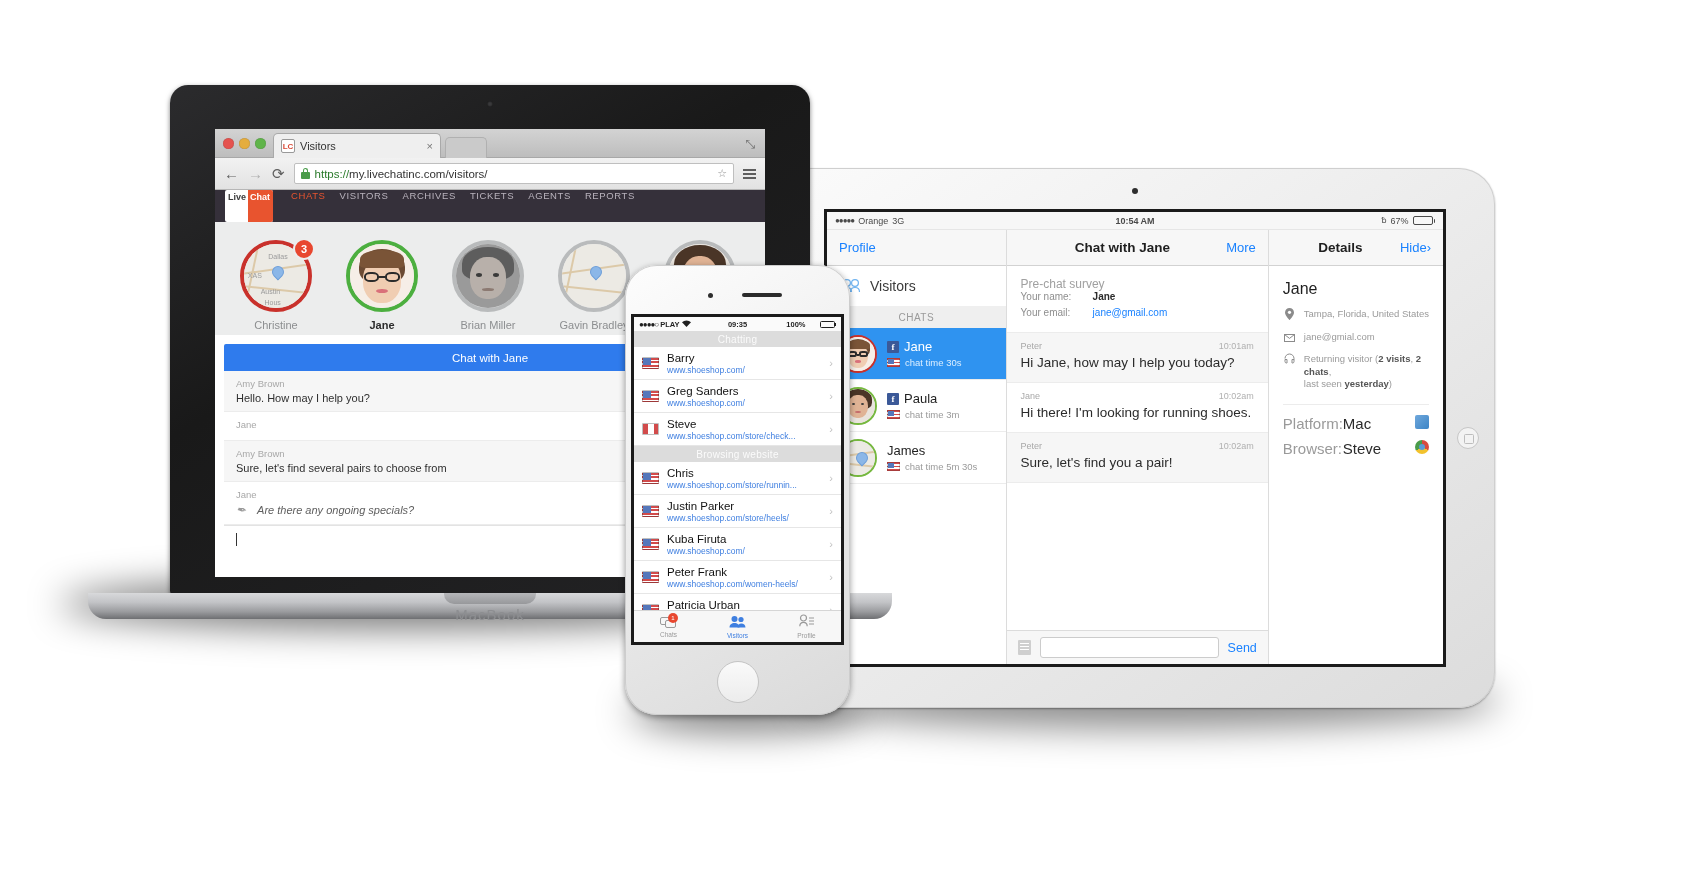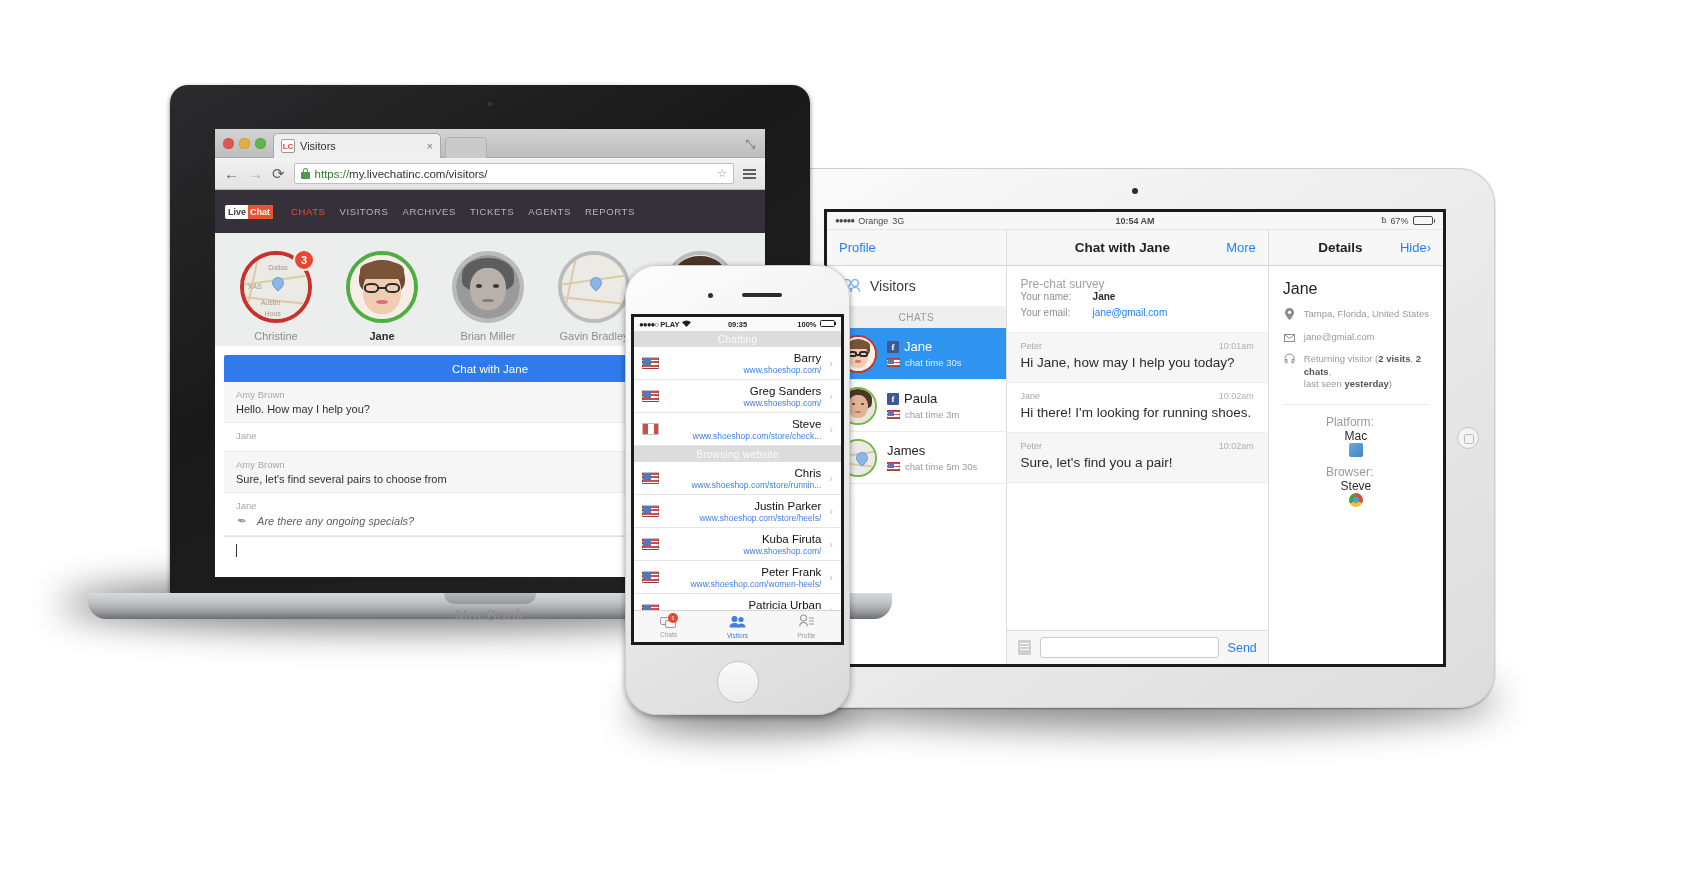--- a/index.html
+++ b/index.html
@@ -88,21 +88,21 @@
   .lock-sh { position: absolute; top: 0; left: 2px; width: 5px; height: 5px;
     border: 1.5px solid #4a9c4a; border-bottom: none; border-radius: 3px 3px 0 0; }
   .url { font-size: 11.5px; color: #333; }
   .url .scheme { color: #2a7a2a; }
   .omni-star { margin-left: auto; color: #999; font-size: 11px; }
   .hamburger { display: flex; flex-direction: column; gap: 2px; }
   .hamburger i { display: block; width: 13px; height: 2px; background: #5e5e5e; }
 
   
   .lc-nav {
-    height: 43px; background: #35303a; display: flex; align-items: center; padding: 0 10px; gap: 14px;
+    height: 32px; background: #35303a; display: flex; padding: 0 10px; gap: 14px;
   }
   .lc-logo {
     display: flex; background: #fff; border-radius: 2px; overflow: hidden;
     font-size: 9px; font-weight: bold; position: relative; margin-right: 4px;
   }
   .lc-logo .a { color: #3b3b3b; padding: 2px 2px 2px 3px; }
   .lc-logo .b { background: #e8542f; color: #fff; padding: 2px 3px 2px 2px; }
   .lc-logo:after {
     content:''; position:absolute; left:4px; bottom:-3px; width:0;height:0;
     border-left:4px solid transparent; border-right:0 solid transparent; border-top:4px solid #fff;
@@ -246,21 +246,21 @@
   .note-ico:after { content:''; position:absolute; left:2px; top:3px; width:9px; height:1px;
     background:#fff; box-shadow: 0 3px 0 #fff, 0 6px 0 #fff; }
   .send-field { flex: 1; height: 21px; background: #fff; border: 1px solid #ccc; border-radius: 3px; }
   .send-btn { font-size: 12.5px; color: #1a82ff; }
 
   .det-name { font-size: 16px; color: #1f1f1f; padding: 14px 14px 10px; }
   .det-row { display: flex; gap: 8px; padding: 0 14px 7px; font-size: 9.5px; color: #9a9a9a; line-height: 1.35; }
   .det-ico { width: 13px; flex: none; color: #8b8b8b; text-align: center; font-size: 11px; }
   .det-row b { color: #555; }
   .det-sep { height: 1px; background: #ececec; margin: 6px 14px 10px; }
-  .det-kv { display: flex; align-items: center; padding: 0 14px 8px; font-size: 12px; flex-direction: column; }
+  .det-kv { display: flex; align-items: flex-start; padding: 0 14px 8px; font-size: 15px; }
   .det-k { width: 60px; color: #9a9a9a; }
   .det-v { color: #2b2b2b; flex: 1; }
   .mini-ico { width: 14px; height: 14px; border-radius: 2px; }
   .mini-mac { background: linear-gradient(135deg,#6fa8dc,#3d85c6); }
   .mini-chrome { background: conic-gradient(#d94b3f 0 33%, #f2c22d 33% 66%, #4a9c4a 66% 100%);
     border-radius: 50%; position: relative; }
   .mini-chrome:after { content:''; position:absolute; left:4px; top:4px; width:6px; height:6px;
     border-radius:50%; background:#5a9bd5; }
 
   
@@ -278,30 +278,30 @@
     position: absolute; left: 9px; top: 52px; width: 207px; height: 325px;
     background: #fff; overflow: hidden; box-shadow: 0 0 0 3px #1b1b1b;
   }
   .ph-home { position: absolute; left: 50%; margin-left: -21px; bottom: 12px; width: 42px; height: 42px;
     border-radius: 50%; border: 1px solid #c4c4c4; background: linear-gradient(180deg,#fafafa,#ececec); }
 
   .ios-status { height: 14px; background: #fafafa; display: flex; align-items: center;
     font-size: 7.5px; color: #1f1f1f; padding: 0 5px; font-weight: bold; }
   .ios-status .l { width: 62px; display: flex; align-items: center; gap: 2px; }
   .ios-status .c { flex: 1; text-align: center; }
-  .ios-status .r { width: 62px; display: flex; align-items: flex-start; justify-content: flex-end; gap: 3px; }
+  .ios-status .r { width: 62px; display: flex; align-items: center; justify-content: flex-end; gap: 14px; }
   .wifi { font-size: 8px; }
   .b-shell { width: 15px; height: 7px; border: 1px solid #1f1f1f; border-radius: 1.5px; padding: .5px; }
   .b-fill { height: 100%; background: #1f1f1f; }
   .b-cap { width: 1px; height: 3px; background: #1f1f1f; margin-left: .5px; }
 
   .ios-sec { height: 16px; background: #dcdcdc; color: #fbfbfb; font-size: 10px;
     display: flex; align-items: center; justify-content: center; letter-spacing: .3px; }
   .ios-row { height: 33px; display: flex; align-items: center; gap: 8px; padding: 0 8px;
-    border-bottom: 1px solid #e6e6e6; text-align: right; }
+    border-bottom: 1px solid #e6e6e6; }
   .ios-flag { width: 17px; height: 12px; flex: none; position: relative; overflow: hidden;
     border: .5px solid rgba(0,0,0,.25); border-radius: 1px; }
   .ios-flag.us { background: repeating-linear-gradient(180deg,#d24b4b 0 1.7px,#fff 1.7px 3.4px); }
   .ios-flag.us:before { content:''; position:absolute; left:0;top:0;width:8px;height:6.5px;background:#5577bb; }
   .ios-flag.ca { background:#fff; }
   .ios-flag.ca:before { content:''; position:absolute;left:0;top:0;width:4.5px;height:100%;background:#d24b4b; }
   .ios-flag.ca:after { content:''; position:absolute;right:0;top:0;width:4.5px;height:100%;background:#d24b4b; }
   .ios-main { flex: 1; min-width: 0; }
   .ios-nm { font-size: 11.5px; color: #111; }
   .ios-url { font-size: 8.5px; color: #3f7fe0; margin-top: 1px; white-space: nowrap; overflow: hidden;

